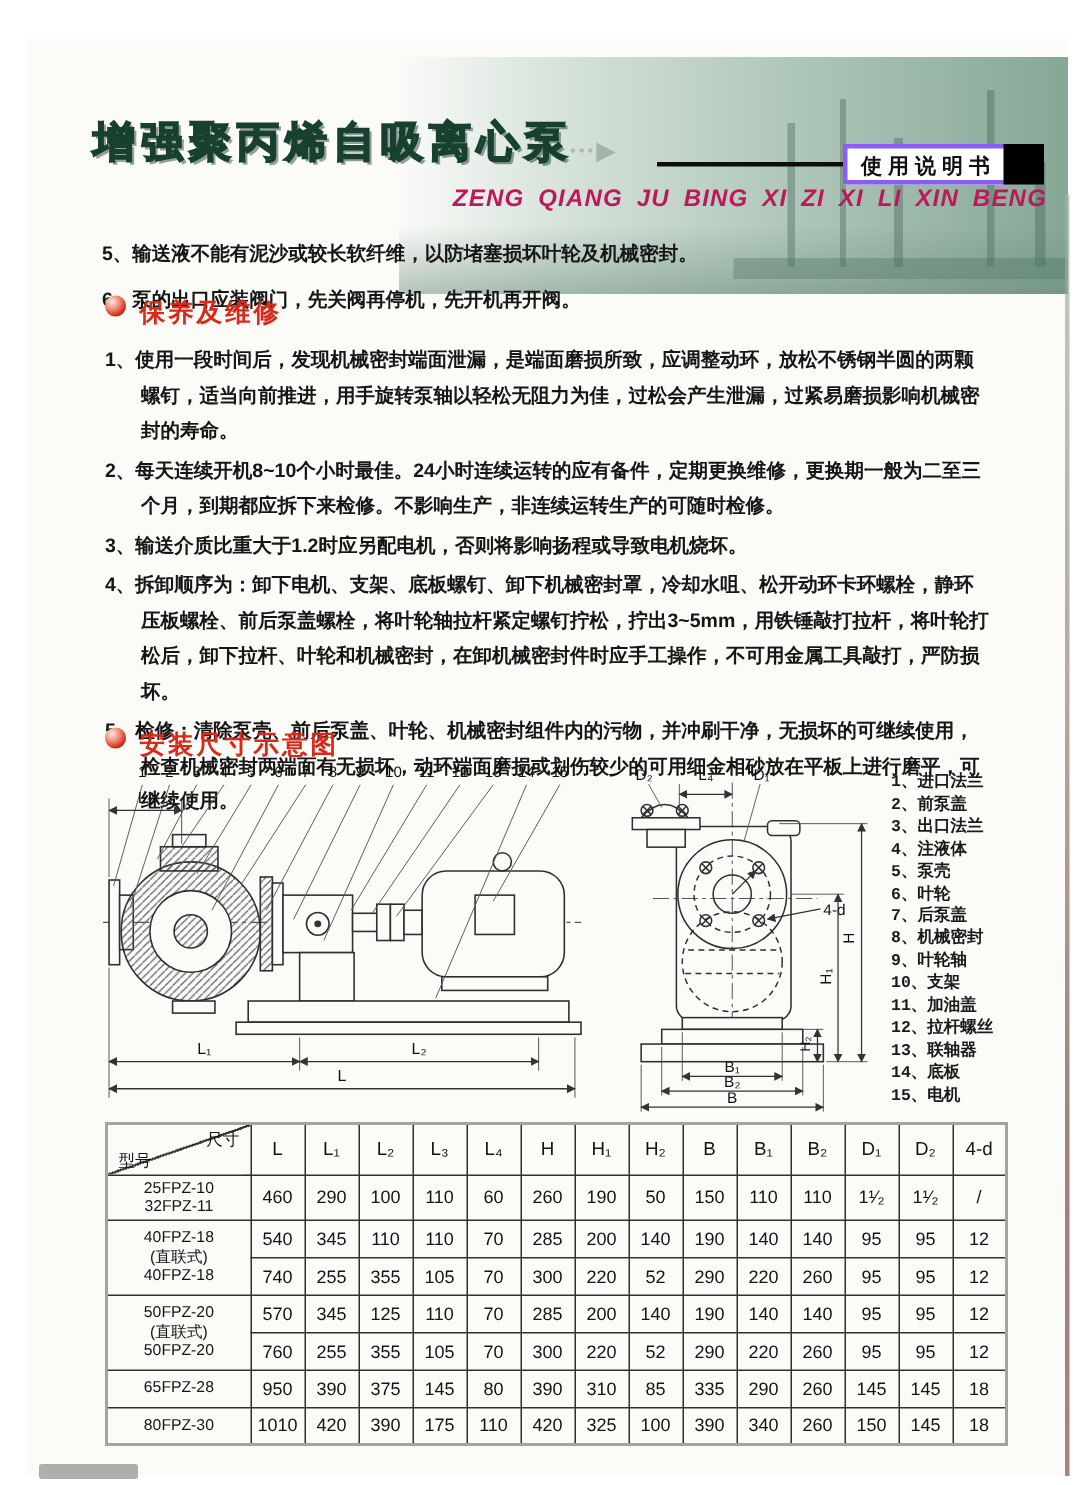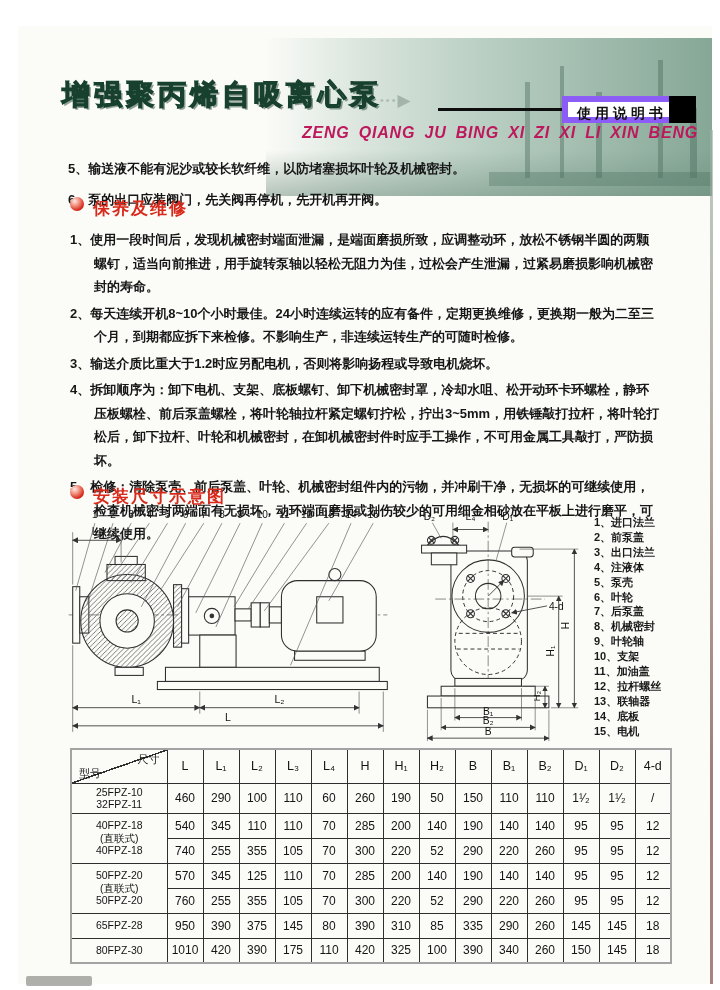--- a/index.html
+++ b/index.html
@@ -34,21 +34,21 @@
   .photo-band .deck{position:absolute;bottom:10px;left:50%;width:50%;height:14px;background:rgba(70,105,88,.35);}
 
   
   .title{position:absolute;left:44px;top:50px;font-size:28px;font-weight:bold;letter-spacing:4px;
     color:var(--title-green);-webkit-text-stroke:1.2px #17402f;
     text-shadow:2px 2px 0 rgba(18,48,38,.45);white-space:nowrap;}
   .title-arrow{position:absolute;left:362px;top:64px;color:#aebcb3;font-size:11px;letter-spacing:2px;white-space:nowrap;}
   .title-arrow .tri{font-size:17px;vertical-align:-2px;color:#a3b4aa;}
   .rule{position:absolute;left:420px;top:82px;width:124px;height:2.5px;background:#0d0d0d;}
   .badge{position:absolute;left:544px;top:70px;height:27px;line-height:23px;padding:0 9px;
-    background:#fff;border:6px solid #8b5cf6;font-size:14px;font-weight:bold;letter-spacing:4px;color:#111;white-space:nowrap;}
+    background:#fff;border:3px solid #8b5cf6;font-size:14px;font-weight:bold;letter-spacing:4px;color:#111;white-space:nowrap;}
   .badge-square{position:absolute;left:651px;top:70px;width:27px;height:27px;background:#000;}
   .pinyin{position:absolute;right:14px;top:98px;font-family:Liberation Sans, sans-serif;
     font-style:italic;font-weight:bold;font-size:16px;letter-spacing:.8px;word-spacing:4px;
     color:#be185d;white-space:nowrap;}
 
   
   .intro{position:absolute;left:50px;top:134px;width:600px;}
   .t-item{font-size:13px;font-weight:600;line-height:18px;padding-left:24px;text-indent:-24px;margin-bottom:13px;color:#161616;}
   .section-head{position:absolute;display:flex;align-items:flex-start;gap:9px;}
   .sh1{left:52px;top:171px;}
@@ -72,21 +72,21 @@
   .machf{stroke:var(--line);stroke-width:1.05;fill:var(--paper);}
   .hatched{stroke:var(--line);stroke-width:1.05;fill:url(#hatch);}
   .cl{stroke:#555;stroke-width:.7;stroke-dasharray:11 3 2.5 3;fill:none;}
   .dim{stroke:#333;stroke-width:.85;fill:none;}
   .ext{stroke:#444;stroke-width:.6;}
   .dimtext{font:10.5px "Liberation Sans",sans-serif;fill:#111;}
   .dimtext.small{font-size:9.5px;}
   .dash{stroke:var(--line);stroke-width:1;fill:none;stroke-dasharray:4 3;}
 
   .parts{position:absolute;left:576px;top:489px;width:116px;list-style:none;}
-  .parts li{font-size:11px;line-height:14.9px;color:#1a1a1a;font-weight:600;white-space:nowrap;}
+  .parts li{font-size:11px;line-height:14.9px;color:#1a1a1a;font-weight:600;white-space:nowrap;font-family:Liberation Mono, monospace;}
 
   
   .dims-table{position:absolute;left:52px;top:722px;border-collapse:collapse;table-layout:fixed;
     background:var(--paper);}
   .dims-table td,.dims-table th{border:1px solid var(--line);text-align:center;vertical-align:middle;
     font-size:12px;color:#141414;padding:0 1px;}
   .dims-table{border:2px solid #a3a3a3;}
   .dims-table th{font-weight:normal;font-size:12.5px;height:34px;width:36px;}
   .dims-table td{height:25px;}
   .dims-table td.model{width:96px;font-size:10.5px;line-height:12.5px;padding:2px 0;}

